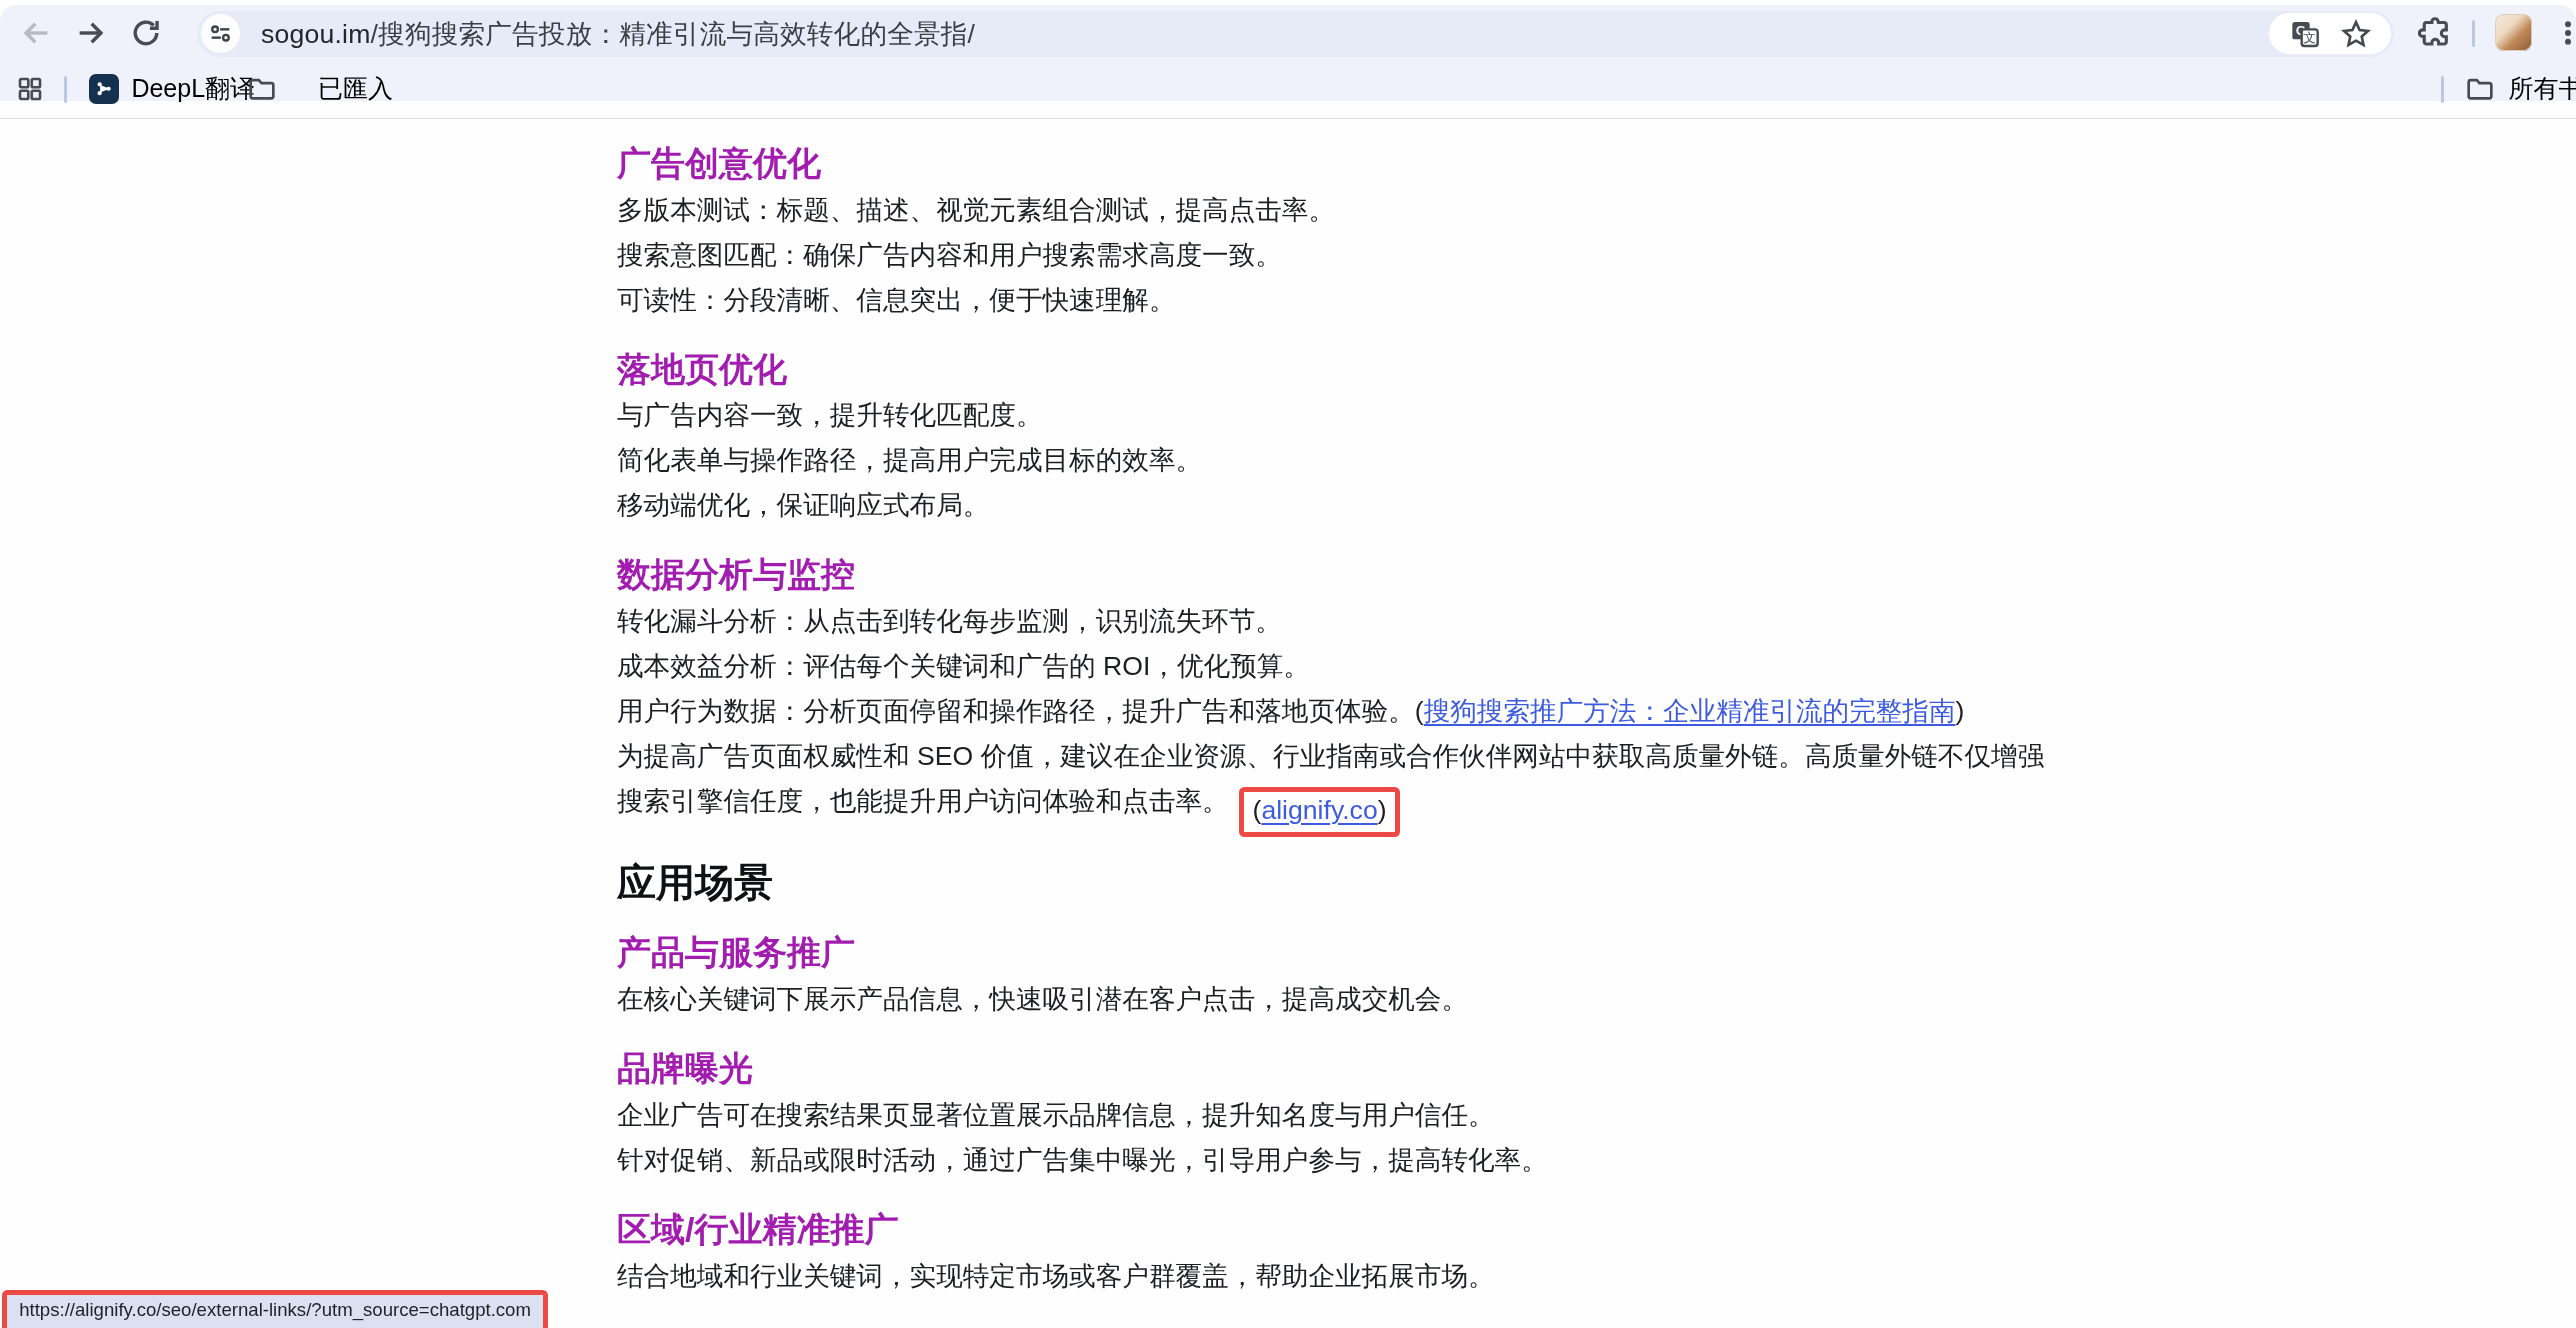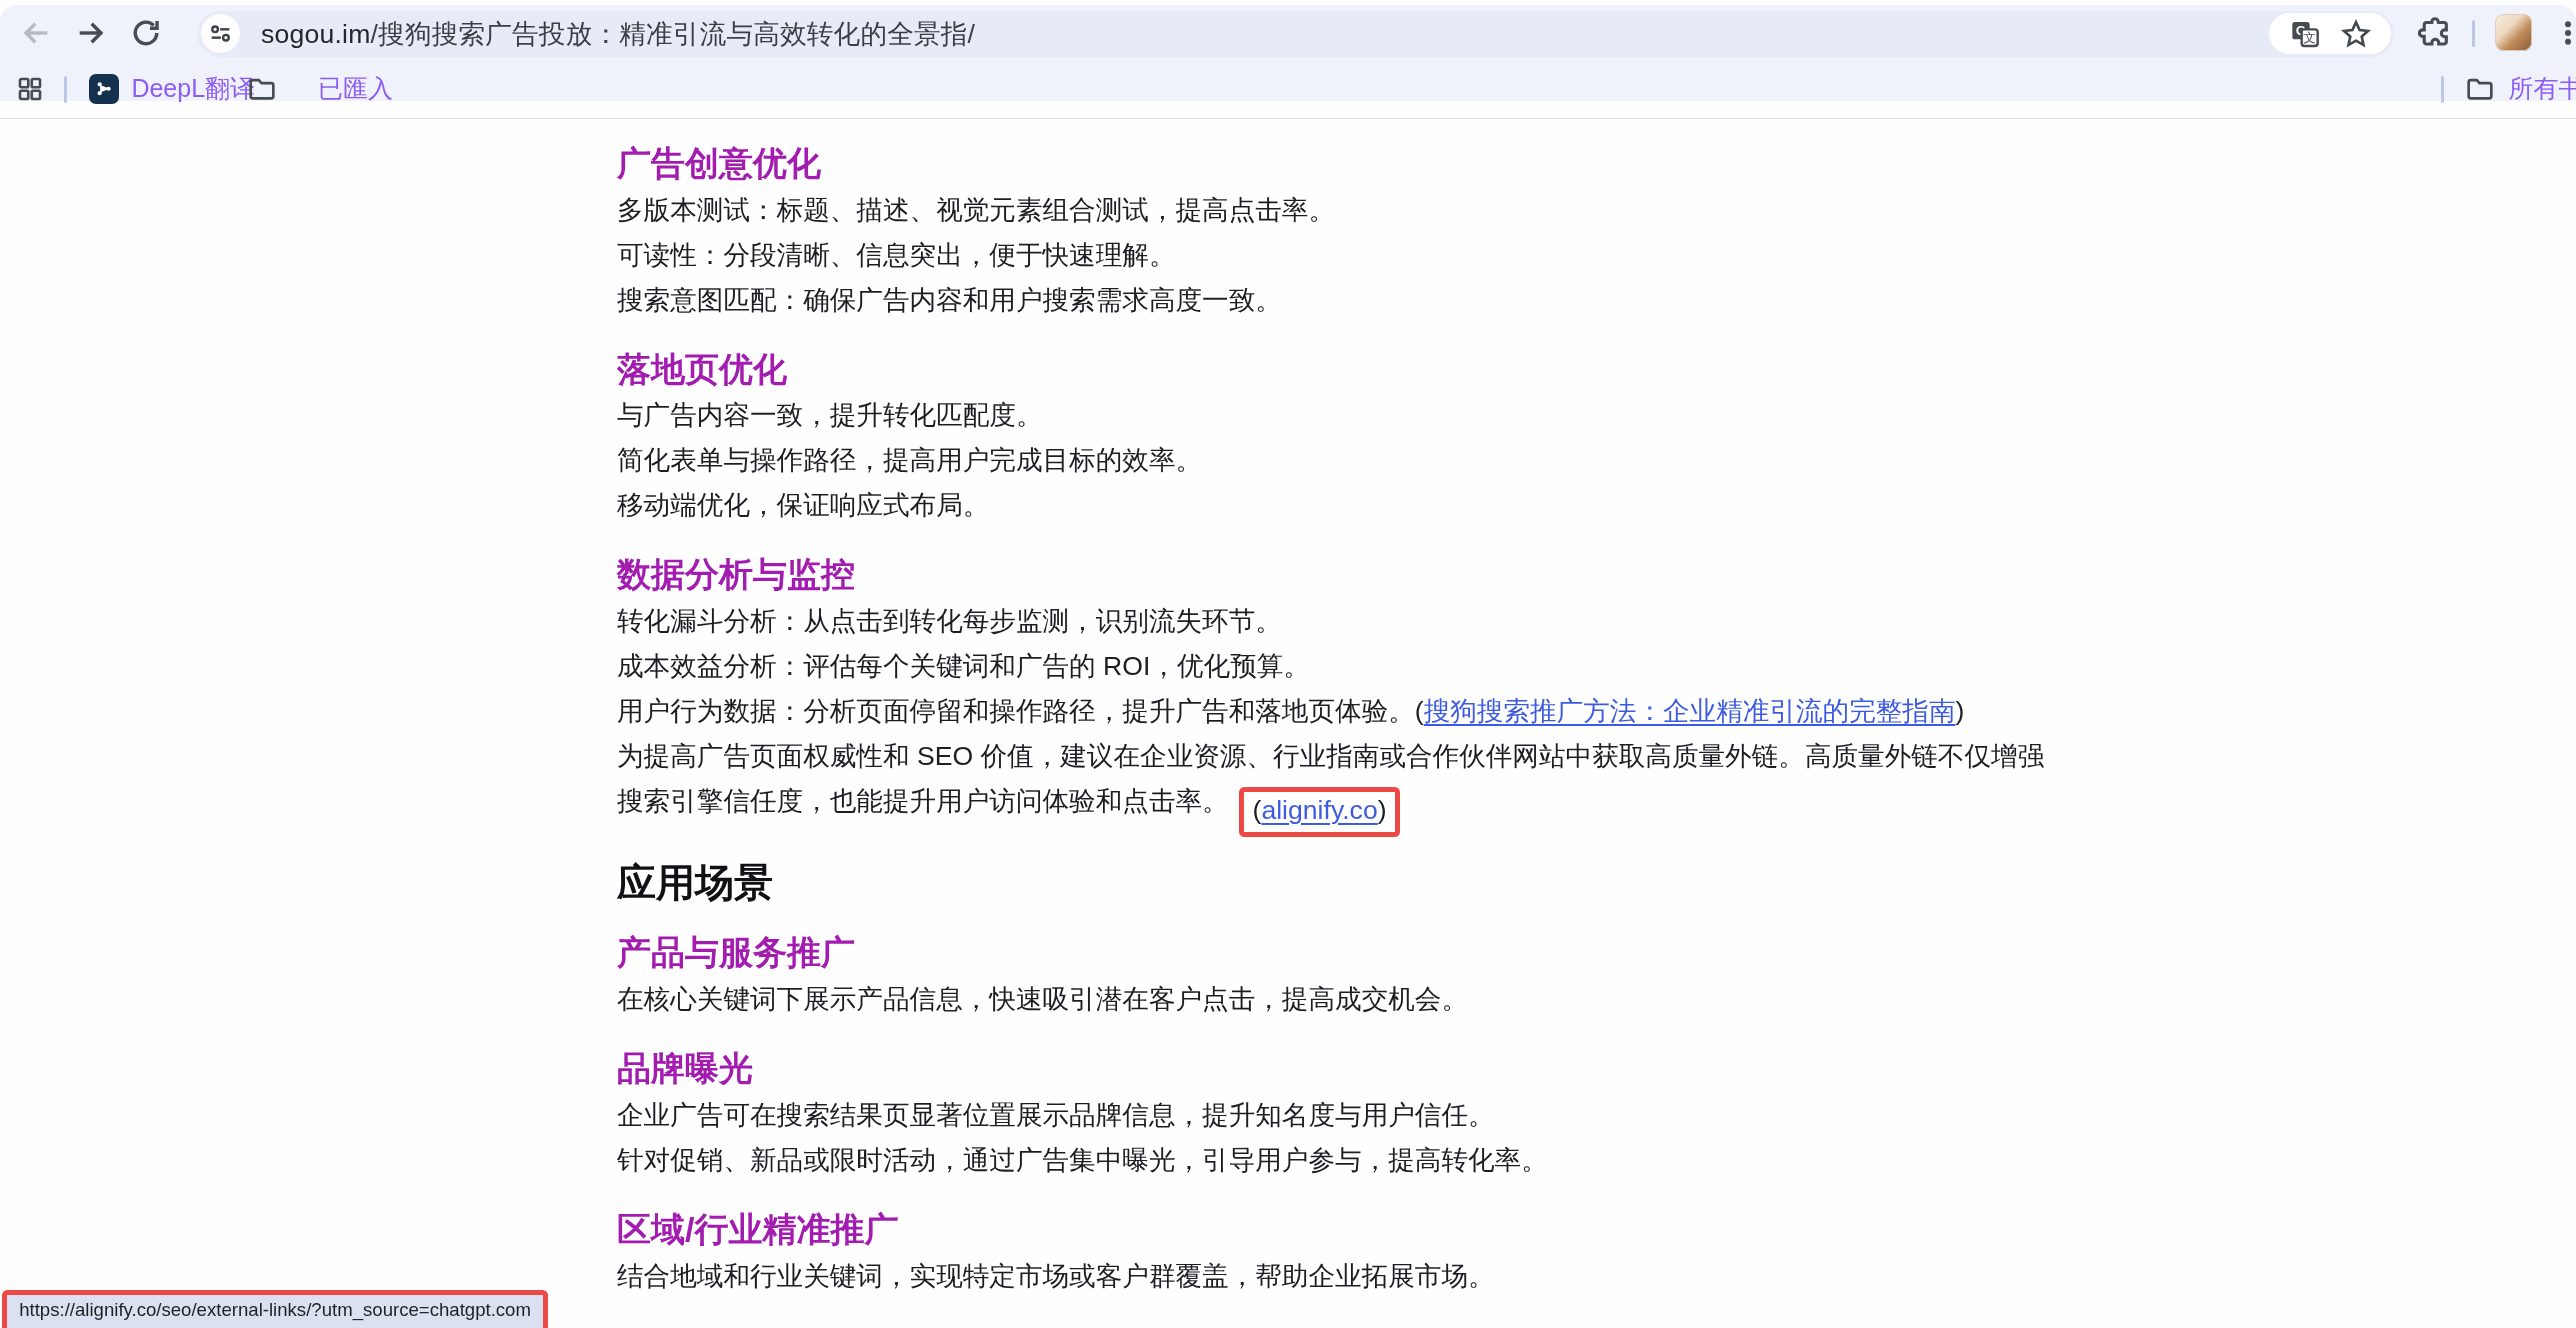--- a/index.html
+++ b/index.html
@@ -23,21 +23,21 @@
   .url .path{color:#3a3e45;}
   .right-pill{position:absolute;right:2.7px;top:2.7px;width:122px;height:41px;background:#fff;border-radius:20.4px;
               display:flex;align-items:center;justify-content:space-evenly;}
   .vdiv{position:absolute;width:2.7px;border-radius:1.8px;background:#bcc6e5;}
 
   .avatar{width:37px;height:37px;border-radius:8.9px;
           background:linear-gradient(135deg,#f6ede2 0%,#eed9c0 38%,#c08a58 62%,#8a5a36 100%);
           box-shadow:inset 0 0 0 0.9px #d8cdbf;}
 
   .bm-item{position:absolute;top:0;height:57px;display:flex;align-items:center;gap:12.4px;}
-  .bm-label{font-size:25px;color:#8b5cf6;white-space:nowrap;}
+  .bm-label{font-size:25px;color:#000000;white-space:nowrap;}
   .deepl{width:30px;height:30px;border-radius:7px;background:#14314f;display:flex;align-items:center;justify-content:center;}
 
   
   .content{position:absolute;top:119px;left:0;right:0;bottom:0;background:#fefeff;overflow:hidden;}
   .article{margin:23px 0 0 617px;width:1435px;color:#1c1e22;font-size:26.6px;}
   .article p{margin:0;line-height:45px;}
   .article h3{font-size:34px;line-height:43px;margin:25px 0 2.7px;font-weight:700;color:#a21caf;}
   .article h3:first-child{margin-top:0;}
   .article h2{font-size:39px;line-height:46px;margin:23px 0 0;font-weight:700;color:#101114;}
   .lnk{color:#3d5be0;text-decoration:underline;text-decoration-thickness:1.8px;text-underline-offset:3.5px;cursor:pointer;}
@@ -160,22 +160,22 @@
           </svg>
         <span class="bm-label">所有书签</span>
       </div>
     </div>
   </div>
 
   <div class="content">
     <div class="article">
         <h3>广告创意优化</h3>
         <p>多版本测试：标题、描述、视觉元素组合测试，提高点击率。</p>
+        <p>搜索意图匹配：确保广告内容和用户搜索需求高度一致。</p>
         <p>可读性：分段清晰、信息突出，便于快速理解。</p>
-        <p>搜索意图匹配：确保广告内容和用户搜索需求高度一致。</p>
         <h3>落地页优化</h3>
         <p>与广告内容一致，提升转化匹配度。</p>
         <p>简化表单与操作路径，提高用户完成目标的效率。</p>
         <p>移动端优化，保证响应式布局。</p>
         <h3>数据分析与监控</h3>
         <p>转化漏斗分析：从点击到转化每步监测，识别流失环节。</p>
         <p>成本效益分析：评估每个关键词和广告的 ROI，优化预算。</p>
         <p><span>用户行为数据：分析页面停留和操作路径，提升广告和落地页体验。</span><span>(</span><a class="lnk">搜狗搜索推广方法：企业精准引流的完整指南</a><span>)</span></p>
         <p><span>为提高广告页面权威性和 SEO 价值，建议在企业资源、行业指南或合作伙伴网站中获取高质量外链。高质量外链不仅增强搜索引擎信任度，也能提升用户访问体验和点击率。</span><span class="red-box"><span>(</span><a class="lnk">alignify.co</a><span>)</span></span></p>
         <h2>应用场景</h2>

